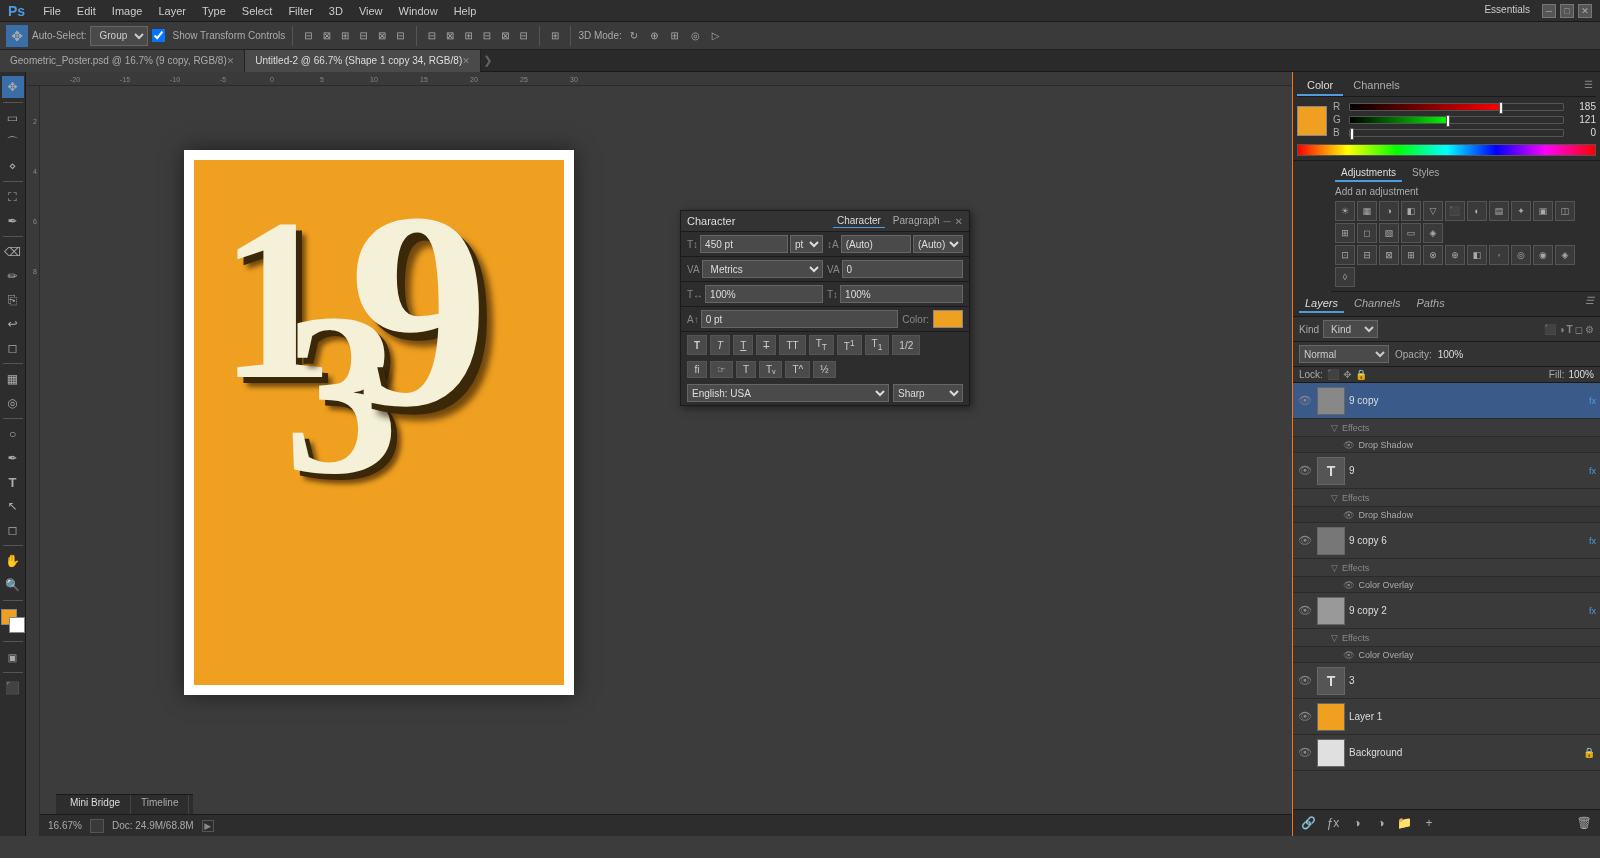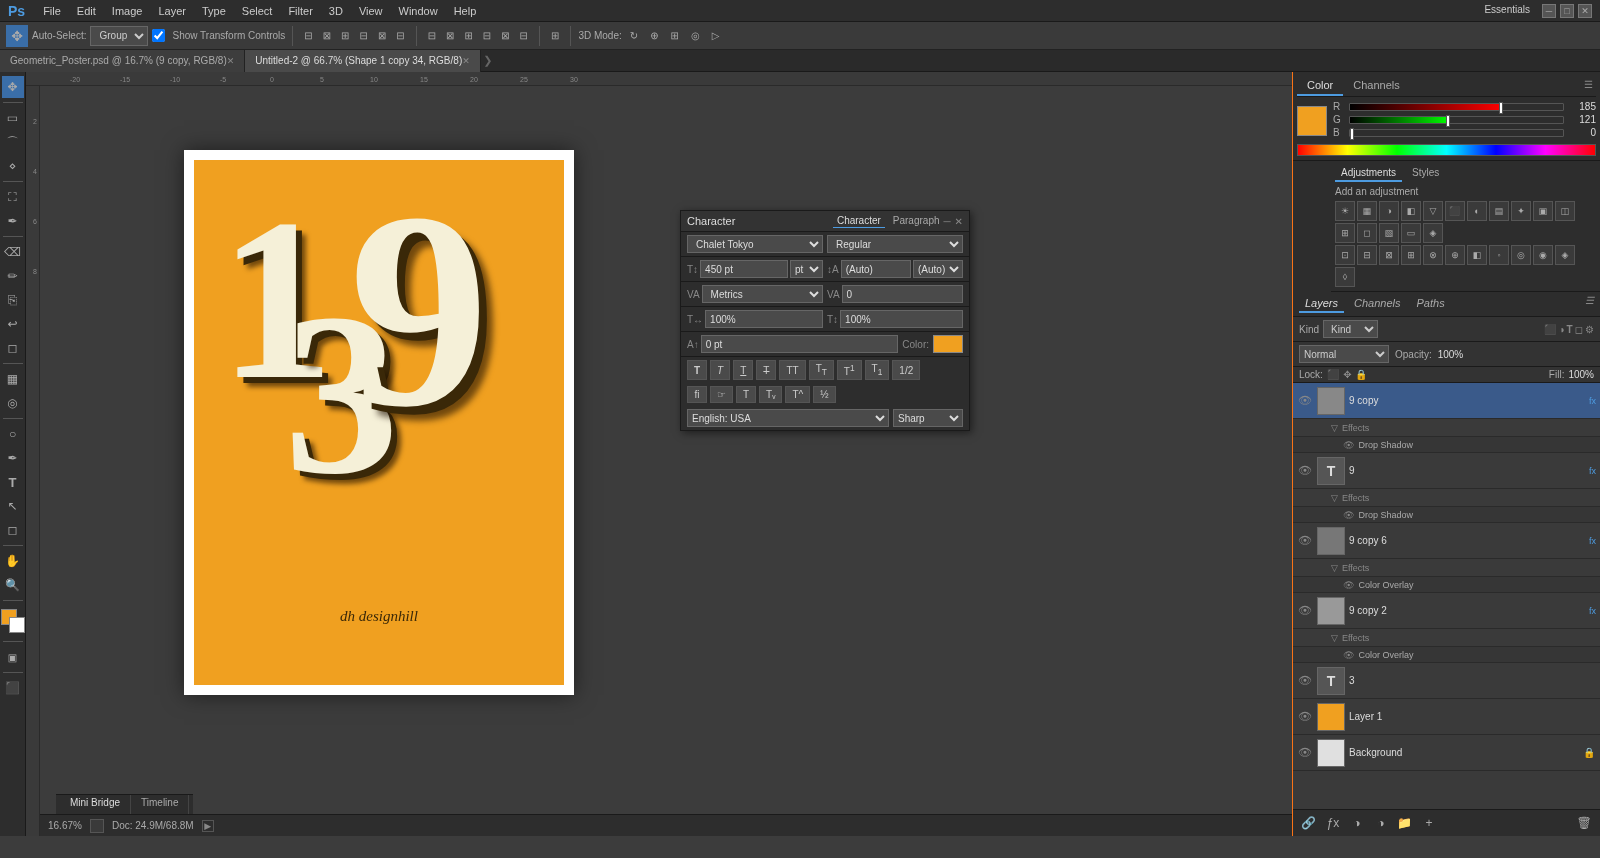--- a/index.html
+++ b/index.html
@@ -721,21 +721,20 @@
 
               <div style="position:absolute;top:0;left:0;right:0;bottom:50px;display:flex;align-items:center;justify-content:center;">
                 <div style="position:relative;width:100%;height:100%;">
 
                   <div style="position:absolute;top:25px;left:25px;font-size:230px;font-weight:900;color:#f5f0d8;text-shadow:6px 6px 0 #3a2808, 10px 10px 5px rgba(30,15,0,0.6);font-family:Georgia,serif;line-height:1;">1</div>
 
                   <div style="position:absolute;top:120px;left:90px;font-size:230px;font-weight:900;color:#f5f0d8;text-shadow:6px 6px 0 #3a2808, 10px 10px 5px rgba(30,15,0,0.6);font-family:Georgia,serif;line-height:1;">3</div>
 
                   <div style="position:absolute;top:10px;left:155px;font-size:280px;font-weight:900;color:#f5f0d8;text-shadow:8px 8px 0 #3a2808, 14px 14px 6px rgba(30,15,0,0.6);font-family:Georgia,serif;line-height:1;">9</div>
 
-                  <div style="position:absolute;bottom:10px;left:0;right:0;text-align:center;color:#3a2808;font-size:15px;font-style:italic;font-family:Georgia,serif;">dh designhill</div>
                 </div>
               </div>
             </div>
           </div>
         </div>
 
         <div id="statusbar">
           <span>16.67%</span>
           <div style="width:14px;height:14px;border:1px solid #555;background:#3a3a3a;cursor:pointer;"></div>
           <span>Doc: 24.9M/68.8M</span>
@@ -986,34 +985,20 @@
   <div class="char-panel-header">
     <span class="char-panel-title">Character</span>
     <div class="char-panel-tabs">
       <span class="char-tab active">Character</span>
       <span class="char-tab">Paragraph</span>
     </div>
     <span class="char-minimize">─</span>
     <span class="char-close">✕</span>
   </div>
 
-  <div class="char-row">
-    <div class="char-field-group">
-      <select class="char-field" style="width:130px;">
-        <option>Chalet Tokyo</option>
-      </select>
-    </div>
-    <div class="char-field-group">
-      <select class="char-field" style="width:80px;">
-        <option>Regular</option>
-        <option>Bold</option>
-        <option>Italic</option>
-      </select>
-    </div>
-  </div>
 
   <div class="char-row">
     <div class="char-field-group">
       <span class="char-field-icon">T↕</span>
       <input class="char-field" type="text" value="450 pt" style="width: 70px;">
       <select class="char-dropdown">
         <option>pt</option>
         <option>px</option>
       </select>
     </div>

